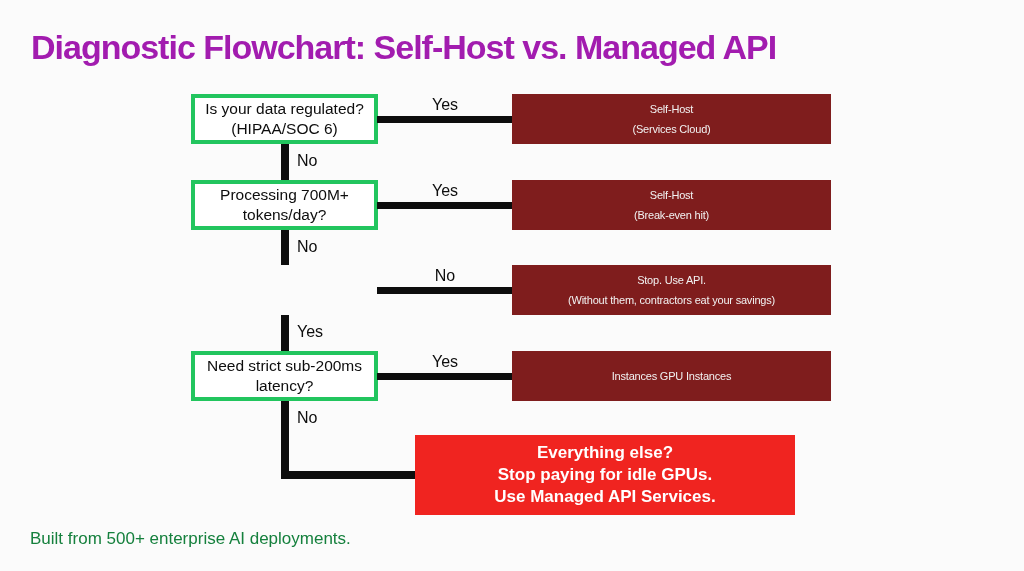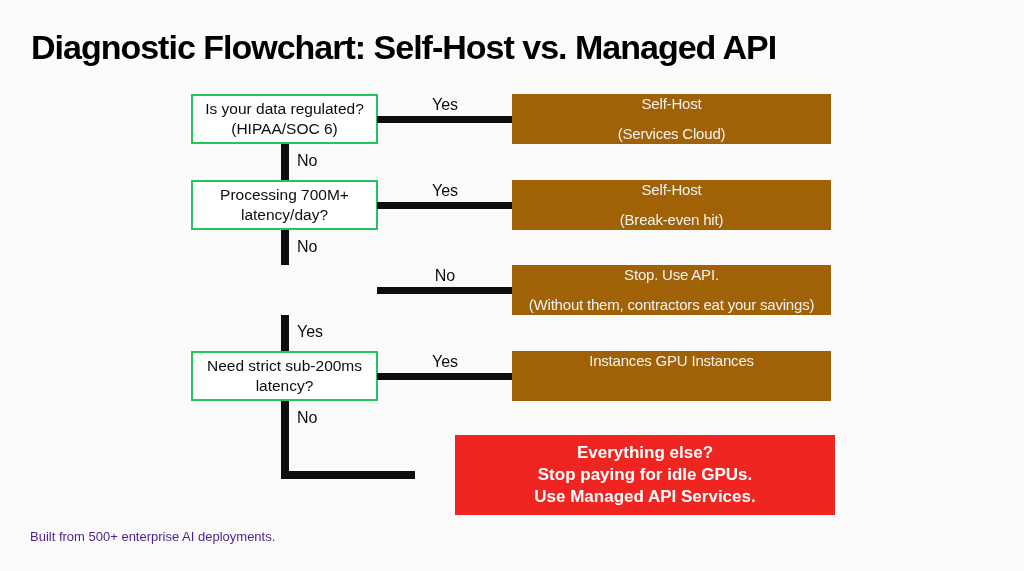--- a/index.html
+++ b/index.html
@@ -19,73 +19,72 @@
     position: absolute;
     inset: 0;
   }
   .title {
     position: absolute;
     left: 31px;
     top: 28px;
     font-size: 34px;
     font-weight: 700;
     letter-spacing: -1px;
-    color: #000000;
+    color: #a21caf;
     white-space: nowrap;
   }
   .qbox {
     position: absolute;
     left: 191px;
     width: 187px;
     height: 50px;
     background: #ffffff;
-    border: 2px solid #22c55e;
+    border: 4px solid #22c55e;
     box-sizing: border-box;
     display: flex;
     flex-direction: column;
     align-items: center;
     justify-content: center;
     text-align: center;
     font-size: 15.5px;
     line-height: 20px;
     color: #0d0d0d;
   }
   .rbox {
     position: absolute;
     left: 512px;
     width: 319px;
     height: 50px;
-    background: #a16207;
+    background: #7f1d1d;
     display: flex;
     flex-direction: column;
     align-items: center;
-    justify-content: space-between;
+    justify-content: center;
     text-align: center;
-    font-size: 15px;
+    font-size: 11px;
     line-height: 20px;
     color: #f2f2f2;
     letter-spacing: -0.2px;
   }
   .terminal {
     position: absolute;
     left: 415px;
     top: 435px;
     width: 380px;
     height: 80px;
     background: #f02420;
     display: flex;
     flex-direction: column;
     align-items: center;
     justify-content: center;
     text-align: center;
     font-size: 17px;
     font-weight: 700;
     line-height: 22px;
     color: #ffffff;
-    margin-left: 40px;
   }
   .h-conn {
     position: absolute;
     left: 377px;
     width: 135px;
     height: 7px;
     background: #0d0d0d;
   }
   .v-conn {
     position: absolute;
@@ -112,22 +111,22 @@
   .down-label {
     position: absolute;
     left: 297px;
     font-size: 16px;
     color: #0d0d0d;
   }
   .footer {
     position: absolute;
     left: 30px;
     top: 529px;
-    font-size: 13px;
-    color: #4c1d95;
+    font-size: 17px;
+    color: #15803d;
   }
   .line { display: block; }
 </style>
 </head>
 <body>
 
 <div class="stage">
 
   <div class="title">Diagnostic Flowchart: Self-Host vs. Managed API</div>
 
@@ -139,21 +138,21 @@
   <div class="branch-label" style="top:96px">Yes</div>
   <div class="rbox" style="top:94px">
     <span class="line">Self-Host</span>
     <span class="line">(Services Cloud)</span>
   </div>
   <div class="v-conn" style="top:144px;height:36px"></div>
   <div class="down-label" style="top:152px">No</div>
 
   <div class="qbox" style="top:180px">
     <span class="line">Processing 700M+</span>
-    <span class="line">latency/day?</span>
+    <span class="line">tokens/day?</span>
   </div>
   <div class="h-conn" style="top:202px"></div>
   <div class="branch-label" style="top:182px">Yes</div>
   <div class="rbox" style="top:180px">
     <span class="line">Self-Host</span>
     <span class="line">(Break-even hit)</span>
   </div>
   <div class="v-conn" style="top:230px;height:35px"></div>
   <div class="down-label" style="top:238px">No</div>
 

